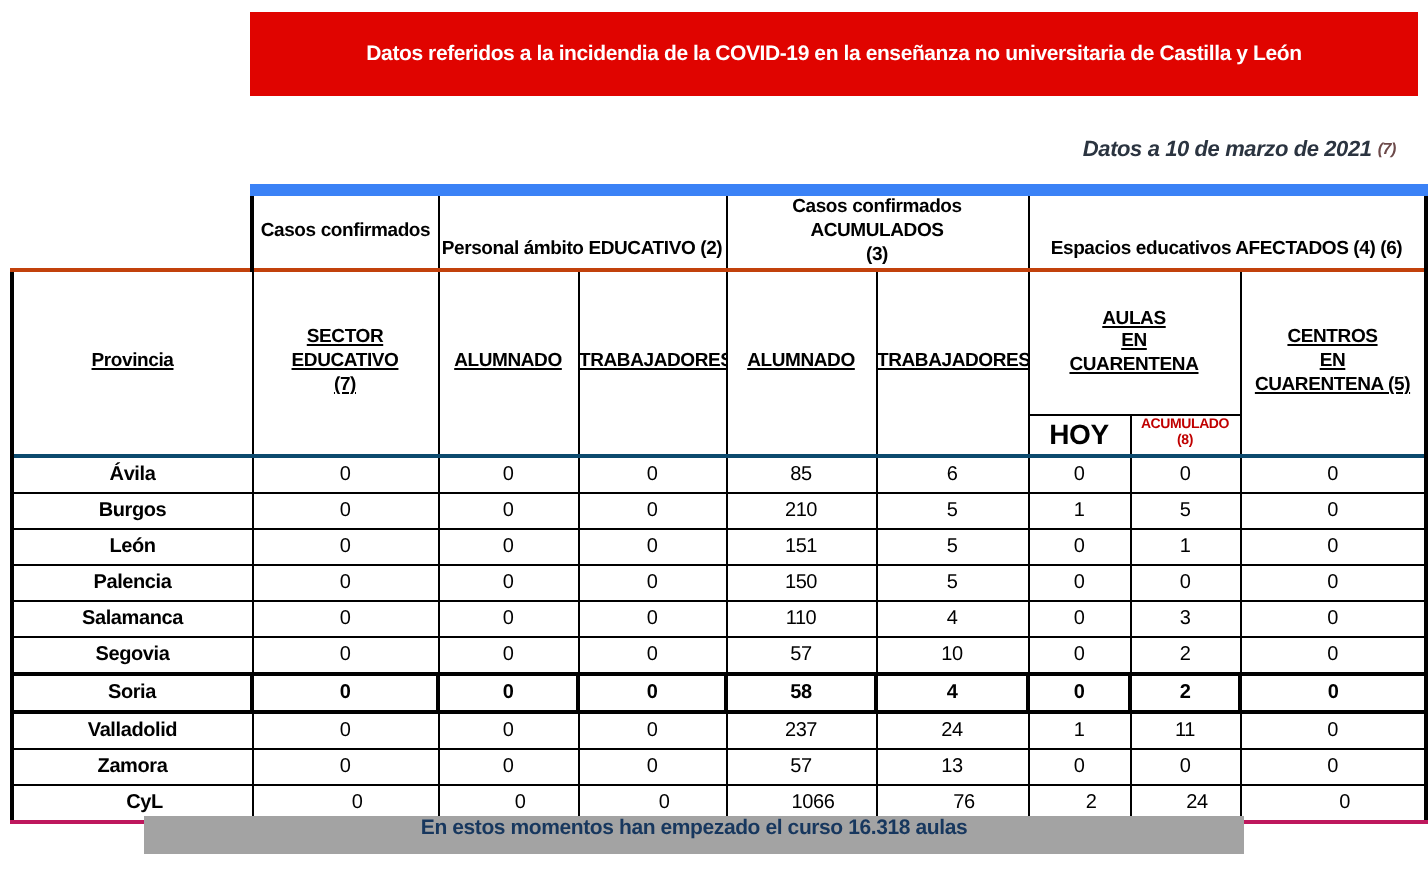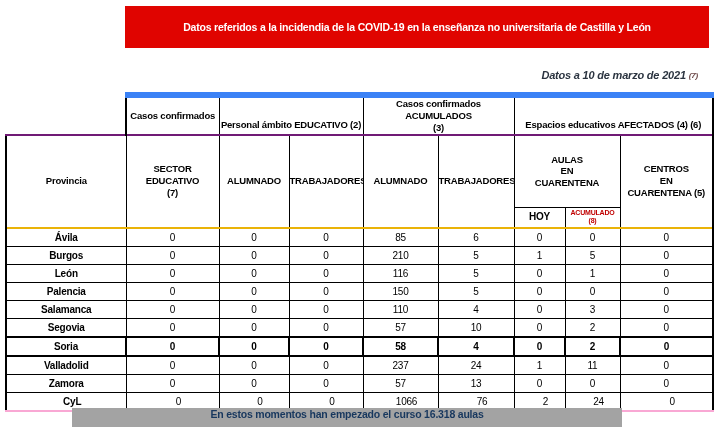--- a/index.html
+++ b/index.html
@@ -19,30 +19,30 @@
   
   table{position:absolute;left:5px;top:92px;width:707px;border-collapse:collapse;table-layout:fixed;}
   td,th{border:1px solid #000;padding:0;margin:0;text-align:center;vertical-align:middle;
         color:#000;overflow:hidden;}
   th{font-size:9.5px;font-weight:bold;white-space:pre-line;line-height:1.25;}
   .ghost{border:none;}
   
   .row-a th{border-top:6px solid #3b82f6;}
   .row-a .first-bordered{border-left:2px solid #000;}
   .col-last{border-right:2px solid #000 !important;}
-  .row-b th{border-top:2px solid #701a75;}
+  .row-b th{border-top:2px solid #c2410c;text-decoration:underline;}
   .col-first{border-left:2px solid #000 !important;}
-  tbody tr:first-child td{border-top:2px solid #eab308;}
-  tbody tr:last-child td{border-bottom:2px solid #f9a8d4;padding-left:12px;}
+  tbody tr:first-child td{border-top:2px solid #0c4a6e;}
+  tbody tr:last-child td{border-bottom:2px solid #be185d;padding-left:12px;}
 
   .row-a{height:33px;}
   .row-b{height:73px;}
   .row-c{height:20px;}
   .align-bottom{vertical-align:bottom;padding-bottom:3px;}
-  .hoy{font-size:10px;}
+  .hoy{font-size:14px;}
   .acum{font-size:7px;color:#c00000;line-height:1.2;}
 
   tbody td{height:17px;font-size:10px;font-weight:normal;}
   tbody td.prov{font-weight:bold;}
   tbody tr.bold-row td{font-weight:bold;border-top:2px solid #000;border-bottom:2px solid #000;
                        border-left:2px solid #000;border-right:2px solid #000;}
 
   
   .footer-bar{position:absolute;left:72px;top:408px;width:550px;height:19px;background:#a3a3a3;
               display:flex;justify-content:center;}
@@ -124,21 +124,21 @@
           <td>5</td>
           <td>1</td>
           <td>5</td>
           <td class="col-last">0</td>
         </tr>
         <tr>
           <td class="prov col-first">León</td>
           <td>0</td>
           <td>0</td>
           <td>0</td>
-          <td>116</td>
+          <td>151</td>
           <td>5</td>
           <td>0</td>
           <td>1</td>
           <td class="col-last">0</td>
         </tr>
         <tr>
           <td class="prov col-first">Palencia</td>
           <td>0</td>
           <td>0</td>
           <td>0</td>

